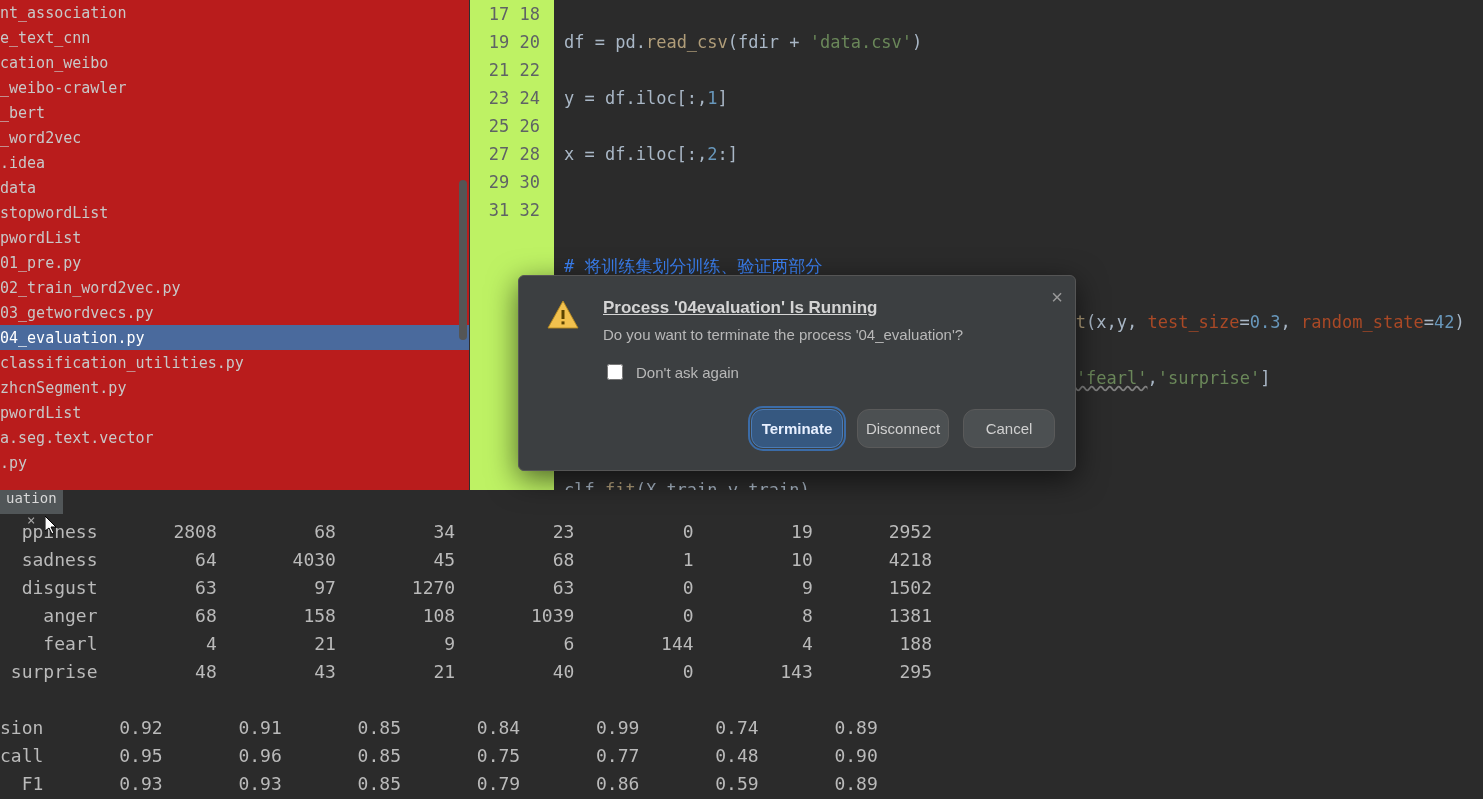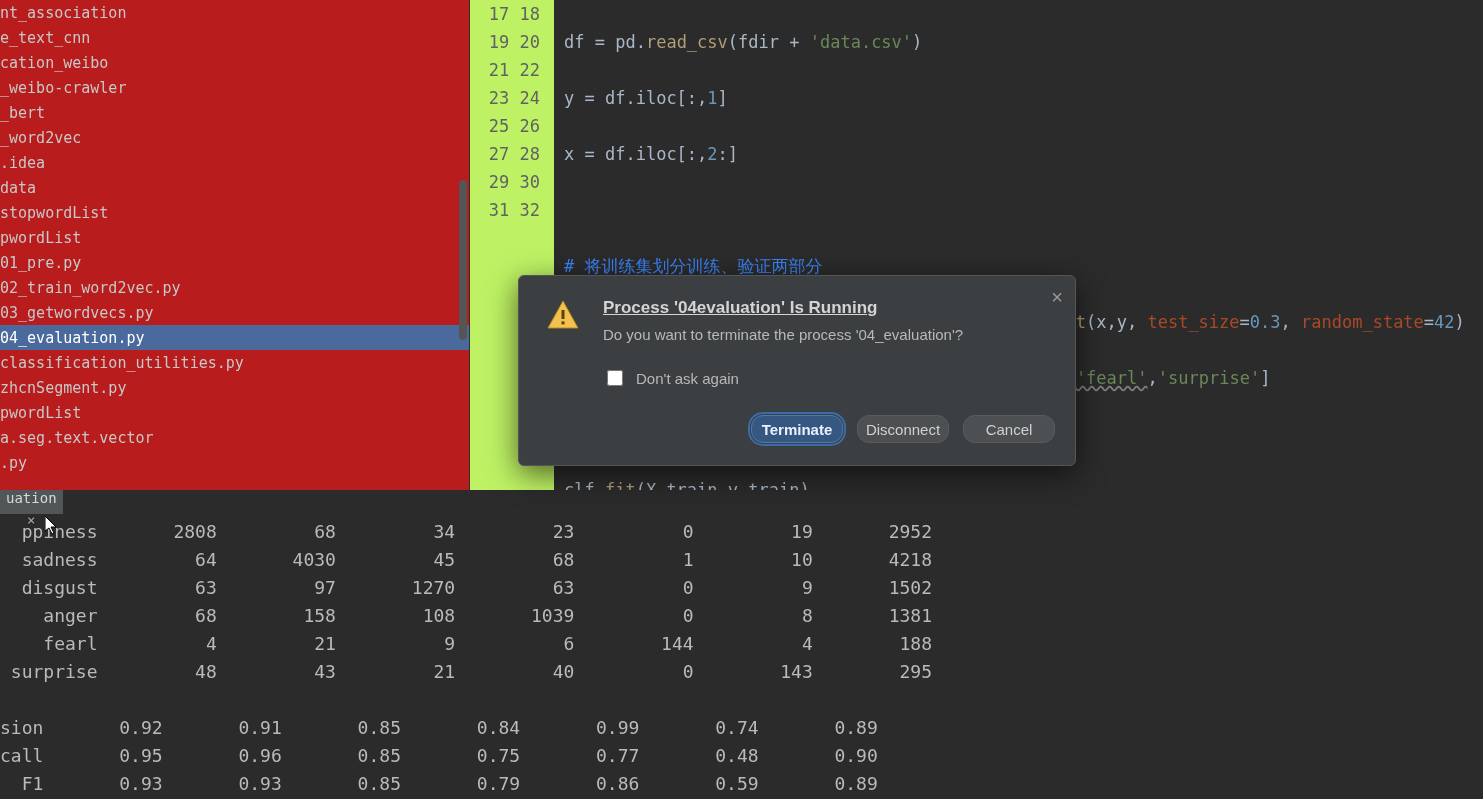--- a/index.html
+++ b/index.html
@@ -29,25 +29,25 @@
   .run-tab{height:24px;display:flex;align-items:center;}
   .run-tab-item{background:#515658;padding:0 6px 0 6px;height:24px;display:flex;align-items:center;font-size:14px;color:#d8d8d8;gap:6px;flex-direction:column;}
   .run-tab-close{font-size:14px;color:#aaa;cursor:pointer;}
   .run-out{flex:1;font-size:18px;line-height:28px;white-space:pre;color:#bababa;padding-top:4px;}
   
   .dlg{position:absolute;left:518px;top:275px;width:556px;background:#3c3f41;border:1px solid #555;border-radius:6px;box-shadow:0 8px 30px rgba(0,0,0,.6);color:#bcbcbc;font-family:"Segoe UI","Helvetica Neue",sans-serif;}
   .dlg-body{display:flex;padding:22px 20px 6px 26px;gap:22px;position:relative;}
   .dlg-close{position:absolute;right:12px;top:10px;font-size:20px;color:#9a9a9a;cursor:pointer;font-weight:300;}
   .dlg-icon{width:36px;height:36px;flex-shrink:0;}
   .dlg-title{color:#d4d4d4;font-size:17px;font-weight:600;margin-bottom:8px;text-decoration:underline;}
-  .dlg-text{font-size:15px;color:#b8b8b8;margin-bottom:24px;}
+  .dlg-text{font-size:15px;color:#b8b8b8;margin-bottom:18px;}
   .dlg-check{display:flex;align-items:center;gap:10px;font-size:15px;color:#b8b8b8;margin-left:0;margin-bottom:6px;}
   .dlg-check input{width:16px;height:16px;accent-color:#3c3f41;background:#3c3f41;border:1px solid #6b6b6b;}
   .dlg-btns{display:flex;justify-content:flex-end;gap:14px;padding:14px 20px 22px 20px;}
-  .dlg-btn{height:28px;min-width:92px;border-radius:12px;border:1px solid #5a5a5a;background:#4c5052;color:#d0d0d0;font-size:15px;cursor:pointer;font-family:inherit;}
+  .dlg-btn{height:39px;min-width:92px;border-radius:12px;border:1px solid #5a5a5a;background:#4c5052;color:#d0d0d0;font-size:15px;cursor:pointer;font-family:inherit;}
   .dlg-btn.primary{background:#365880;border:1px solid #4a7bb6;color:#e8f0ff;font-weight:600;outline:2px solid #3b6ca8;outline-offset:1px;}
   .cursor-img{position:absolute;left:45px;top:516px;font-size:18px;color:#fff;pointer-events:none;}
 </style>
 </head>
 <body>
 
 <div class="app">
 
   <div class="tree">
     <div class="tree-inner" id="tree-inner">

